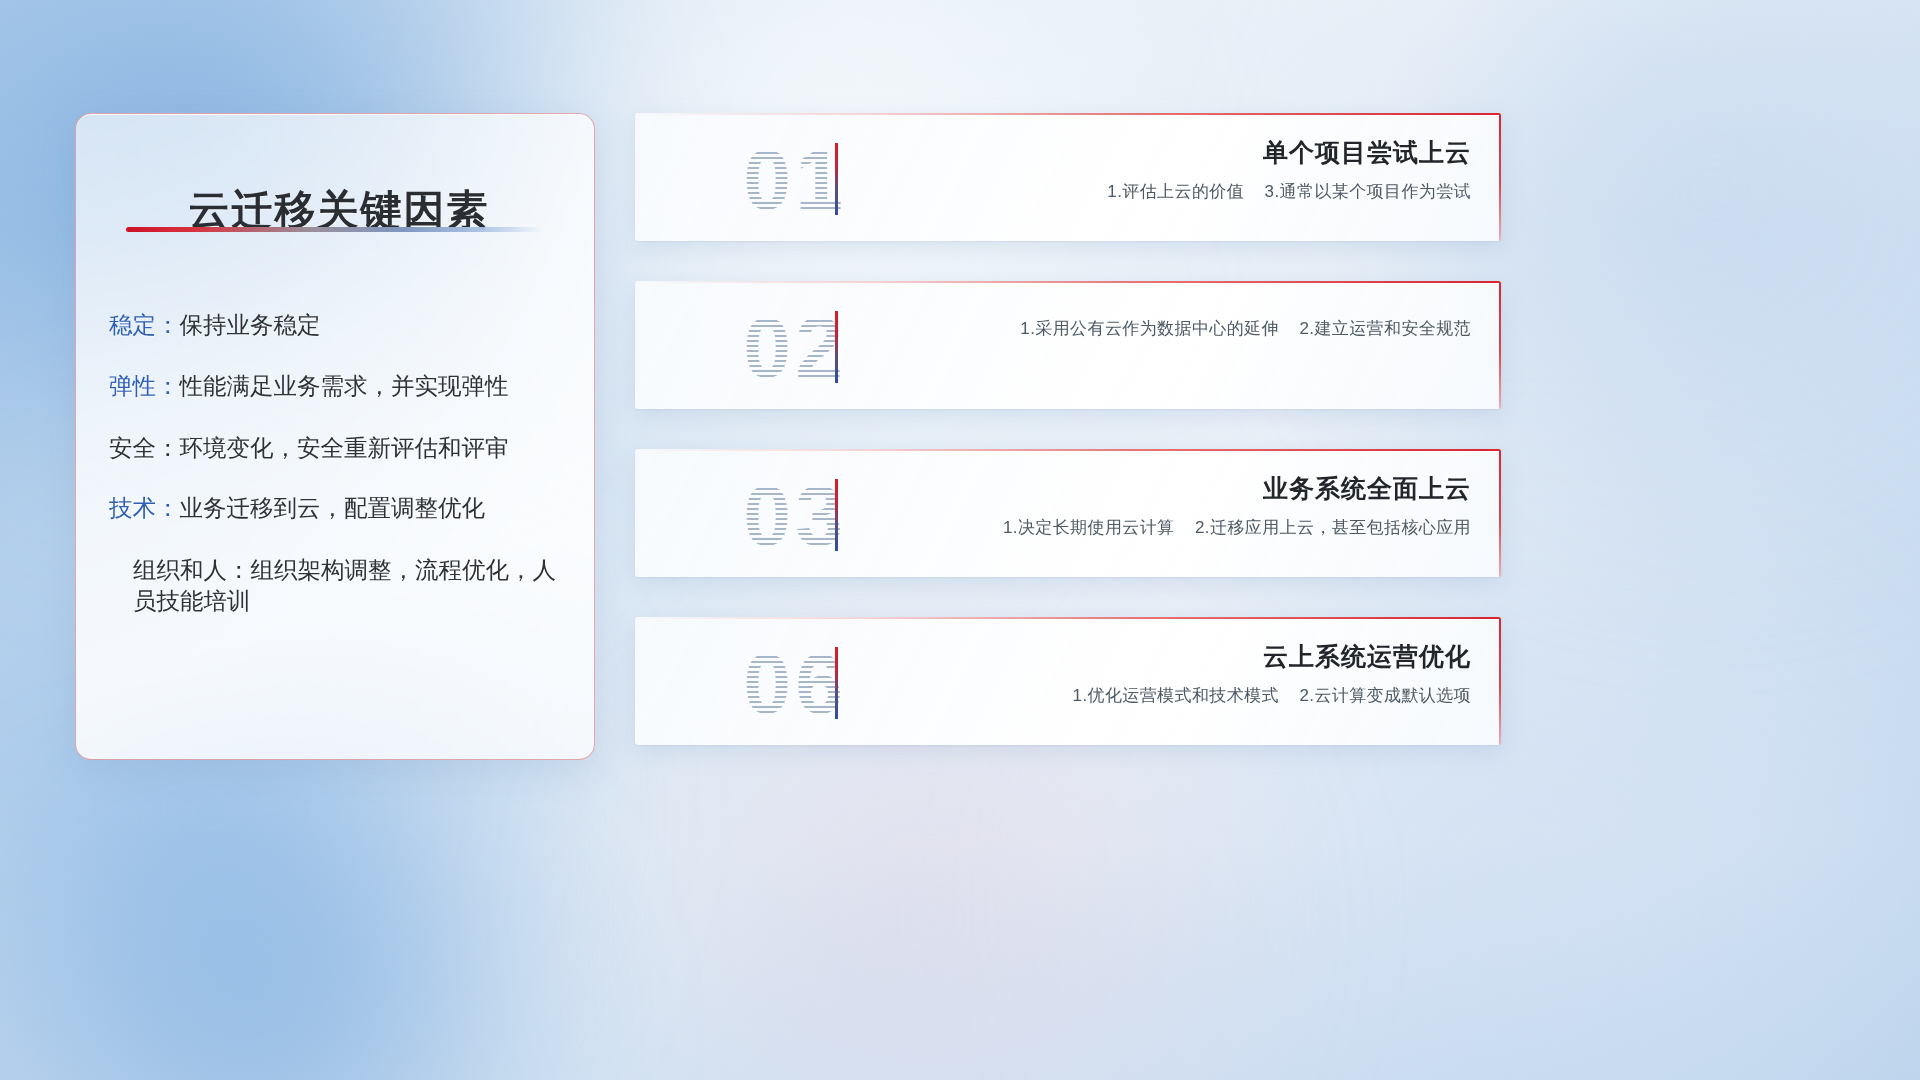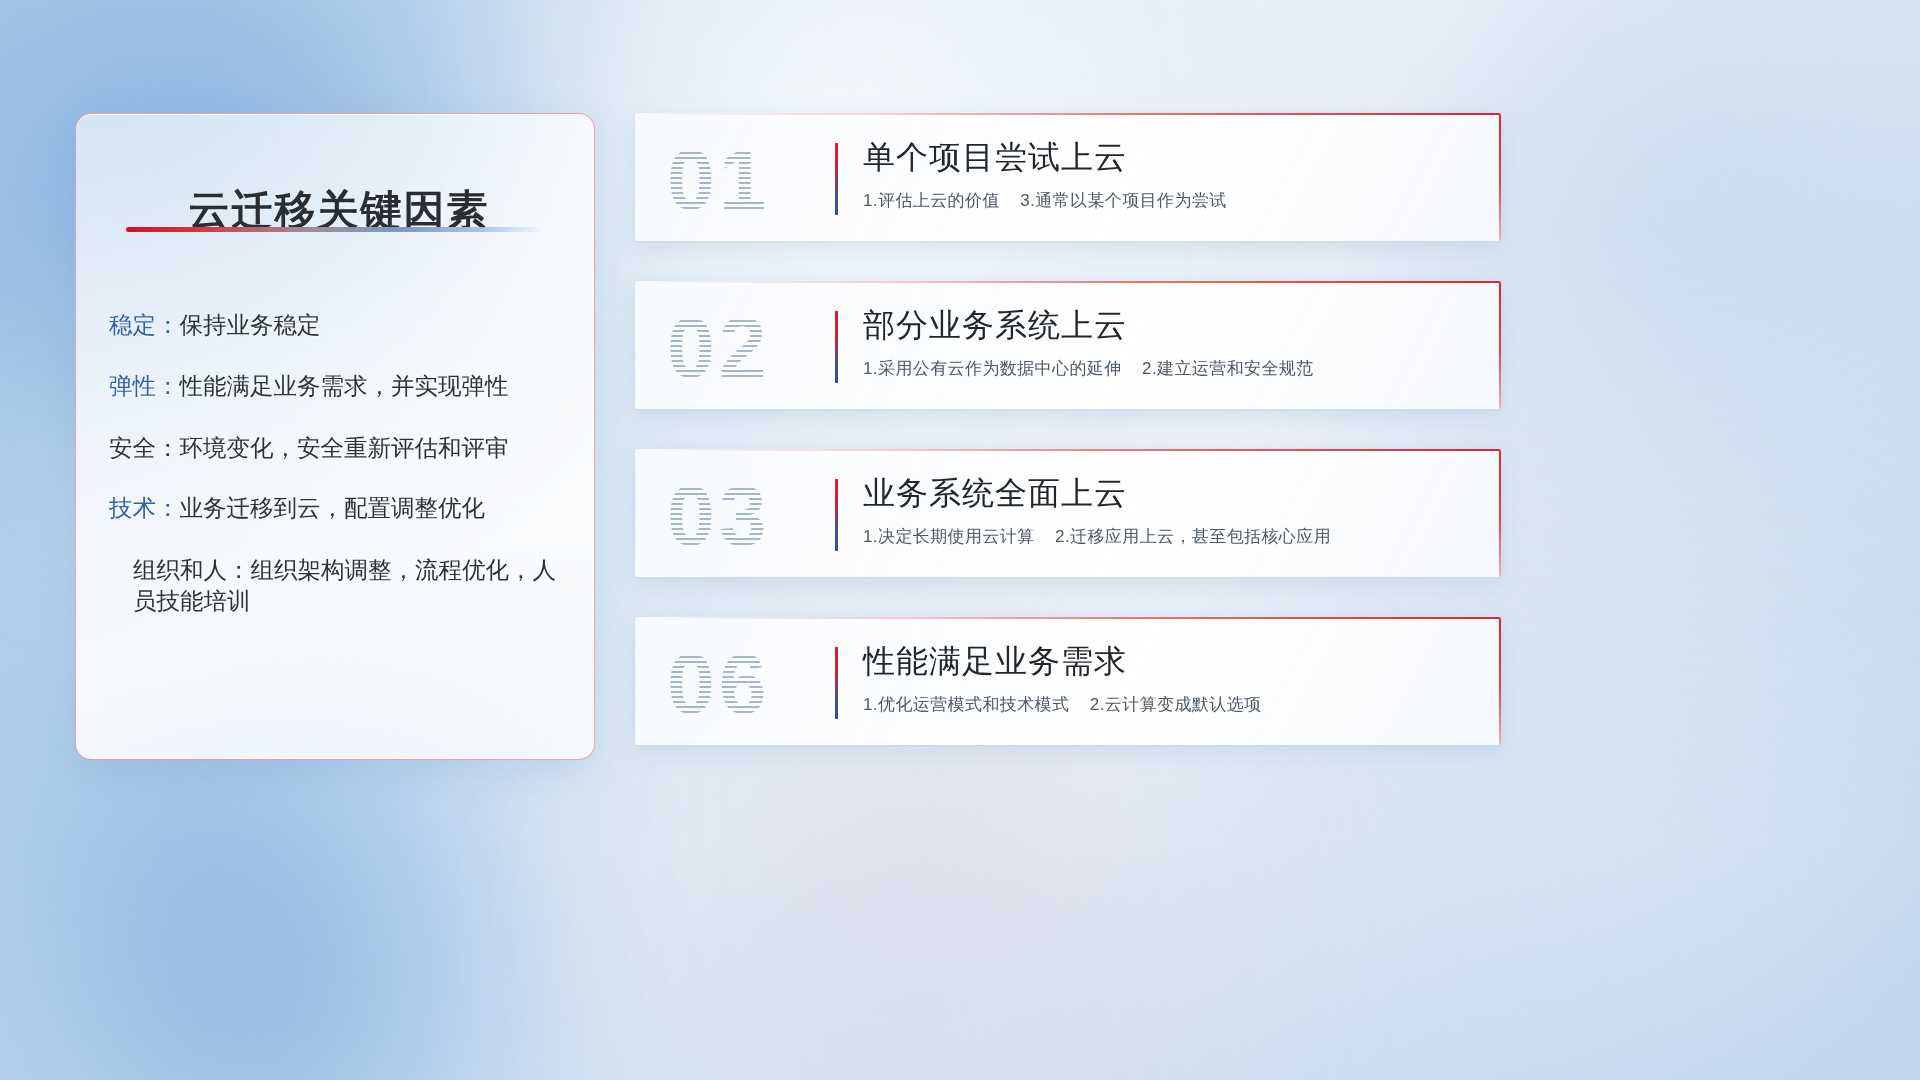--- a/index.html
+++ b/index.html
@@ -58,21 +58,21 @@
     font-size:23.5px;color:#2e3236;line-height:1.34;
     margin-bottom:29px;white-space:nowrap;
     text-shadow:0 1px 0 rgba(255,255,255,.65);
   }
   .pItem.wrapItem{white-space:normal;margin-left:24px;}
   .pLabel{font-weight:normal;}
   .pLabel.blue{color:#2f5fb4;font-family:Liberation Mono, monospace;}
   .pLabel.dark{color:#2e3236;}
 
   
-  #cards{position:absolute;left:635px;top:113px;width:866px;}
+  #cards{position:absolute;left:635px;top:113px;width:866px;text-align:right;}
   .card{
     position:relative;height:128px;margin-bottom:40px;border-radius:3px;
     background:linear-gradient(118deg,rgba(247,250,253,.96) 0%,rgba(252,253,255,.99) 34%,rgba(255,255,255,1) 62%,rgba(246,249,253,.97) 100%);
     box-shadow:0 7px 22px rgba(110,145,186,.17), 0 1px 2px rgba(120,150,190,.12);
     overflow:hidden;
   }
   .card::before{   
     content:"";position:absolute;left:0;right:0;top:0;height:2px;
     background:linear-gradient(90deg,rgba(214,60,60,0) 0%,rgba(220,80,80,.25) 28%,rgba(222,70,72,.75) 58%,#d8262f 100%);
   }
@@ -94,21 +94,21 @@
     -webkit-text-fill-color:transparent;
     color:transparent;
     user-select:none;
   }
   .cardBar{
     position:absolute;left:200px;top:30px;width:3px;height:72px;
     background:linear-gradient(180deg,#e01b24 0%,#c0263c 36%,#5d4d84 62%,#2d4fa0 100%);
   }
   .cardText{position:absolute;left:228px;right:30px;top:24px;}
   .cardTitle{
-    font-size:32px;font-weight:normal;color:#22262b;letter-spacing:1px;line-height:1.25;
+    font-size:25px;font-weight:bold;color:#22262b;letter-spacing:1px;line-height:1.25;
   }
   .cardDesc{
     margin-top:12px;font-size:17px;color:#4d5964;letter-spacing:.4px;white-space:pre;
   }
 </style>
 </head>
 <body>
 
 <div id="bg">
   <div class="bgBase"></div>
@@ -159,36 +159,35 @@
     <div class="cardText">
       <div class="cardTitle">单个项目尝试上云</div>
       <div class="cardDesc">1.评估上云的价值    3.通常以某个项目作为尝试</div>
     </div>
   </article>
 
   <article class="card">
     <div class="cardNum">02</div>
     <div class="cardBar"></div>
     <div class="cardText">
-      <div class="cardTitle">部分业务系统上云</div>
       <div class="cardDesc">1.采用公有云作为数据中心的延伸    2.建立运营和安全规范</div>
     </div>
   </article>
 
   <article class="card">
     <div class="cardNum">03</div>
     <div class="cardBar"></div>
     <div class="cardText">
       <div class="cardTitle">业务系统全面上云</div>
       <div class="cardDesc">1.决定长期使用云计算    2.迁移应用上云，甚至包括核心应用</div>
     </div>
   </article>
 
   <article class="card">
     <div class="cardNum">06</div>
     <div class="cardBar"></div>
     <div class="cardText">
-      <div class="cardTitle">性能满足业务需求</div>
+      <div class="cardTitle">云上系统运营优化</div>
       <div class="cardDesc">1.优化运营模式和技术模式    2.云计算变成默认选项</div>
     </div>
   </article>
 
 </section>
 
 </body></html>

